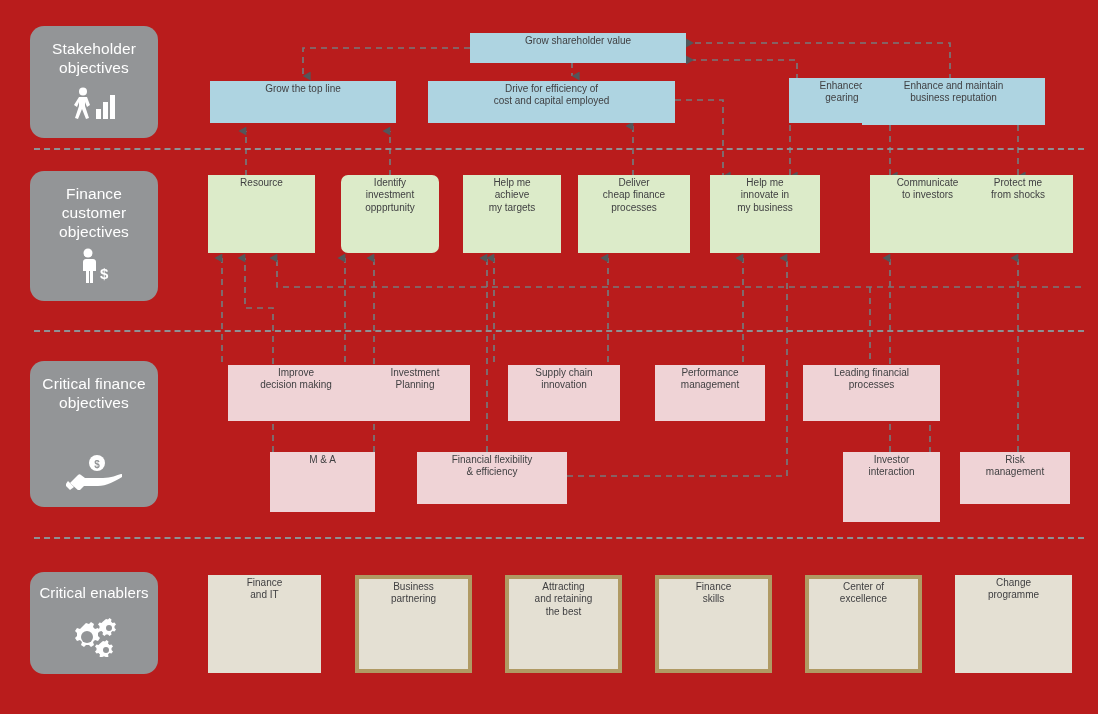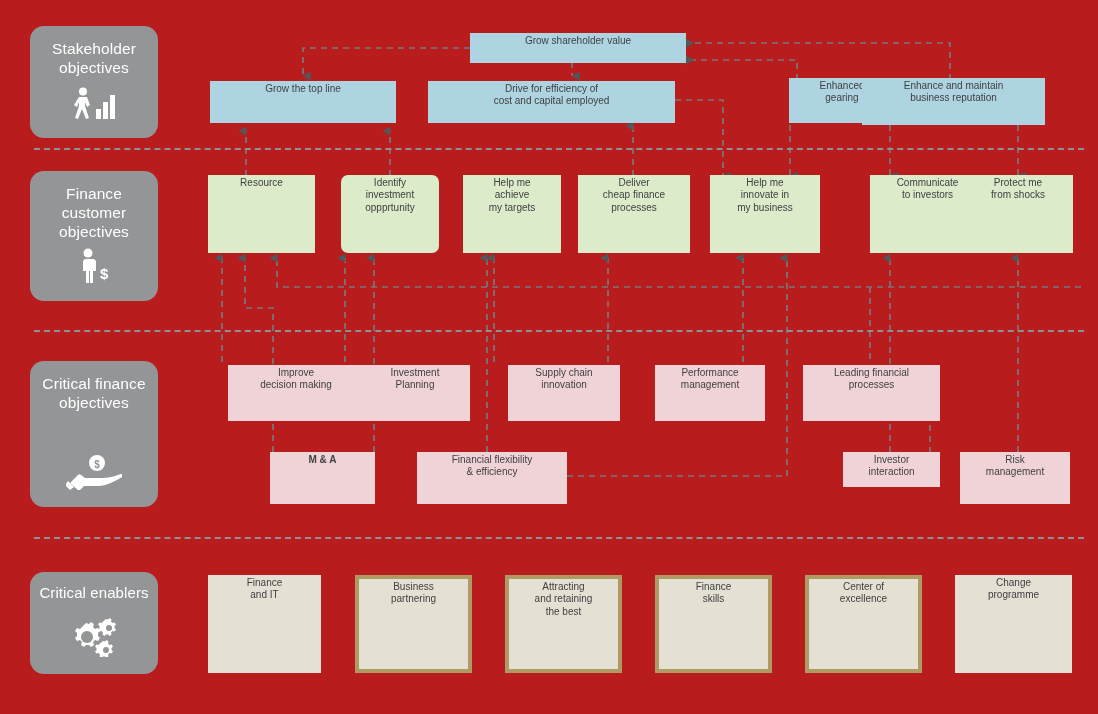--- a/index.html
+++ b/index.html
@@ -320,34 +320,34 @@
     </div>
   </div>
 
   <div class="node pink" style="left:803px; top:365px; width:137px; height:56px;">
     <div>
       <div>Leading financial</div>
       <div>processes</div>
     </div>
   </div>
 
-  <div class="node pink" style="left:270px; top:452px; width:105px; height:52px;font-weight:bold;">
+  <div class="node pink" style="left:270px; top:452px; width:105px; height:60px;">
     <div>
         <div>M &amp; A</div>
       </div>
   </div>
 
   <div class="node pink" style="left:417px; top:452px; width:150px; height:52px;">
     <div>
       <div>Financial flexibility</div>
       <div>&amp; efficiency</div>
     </div>
   </div>
 
-  <div class="node pink" style="left:843px; top:452px; width:97px; height:35px;">
+  <div class="node pink" style="left:843px; top:452px; width:97px; height:70px;">
     <div>
       <div>Investor</div>
       <div>interaction</div>
     </div>
   </div>
 
   <div class="node pink" style="left:960px; top:452px; width:110px; height:52px;">
     <div>
       <div>Risk</div>
       <div>management</div>

